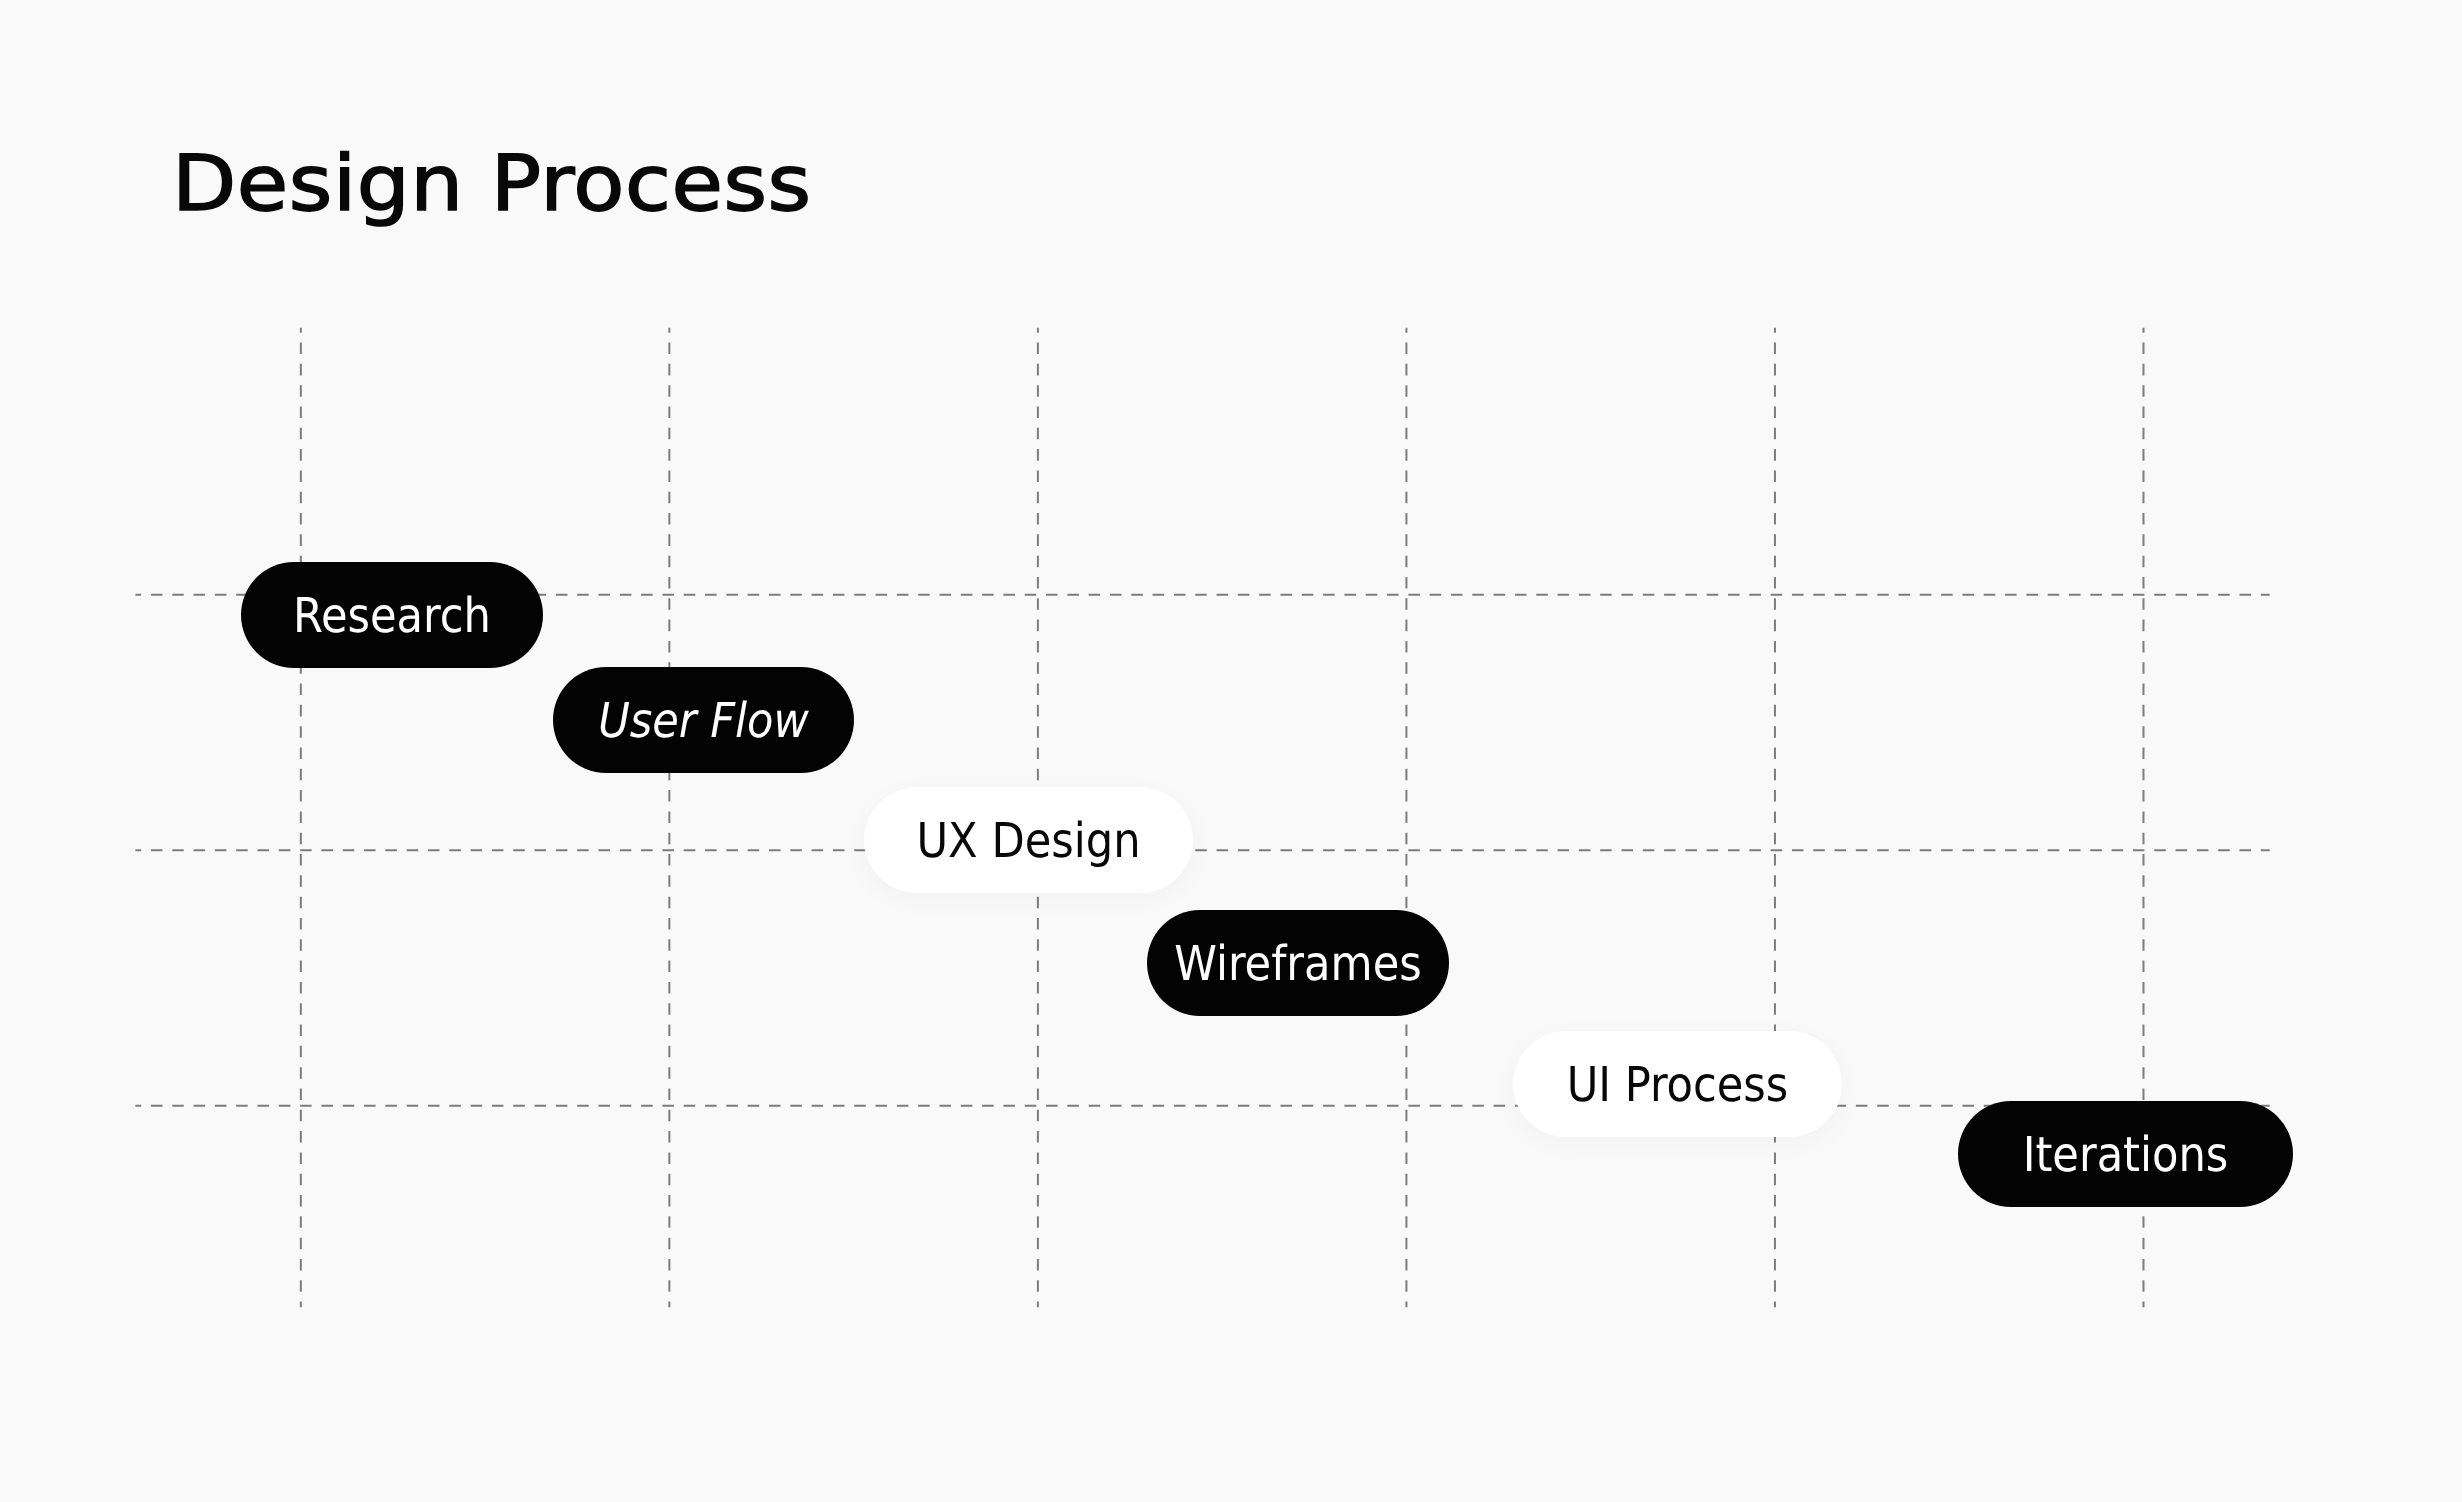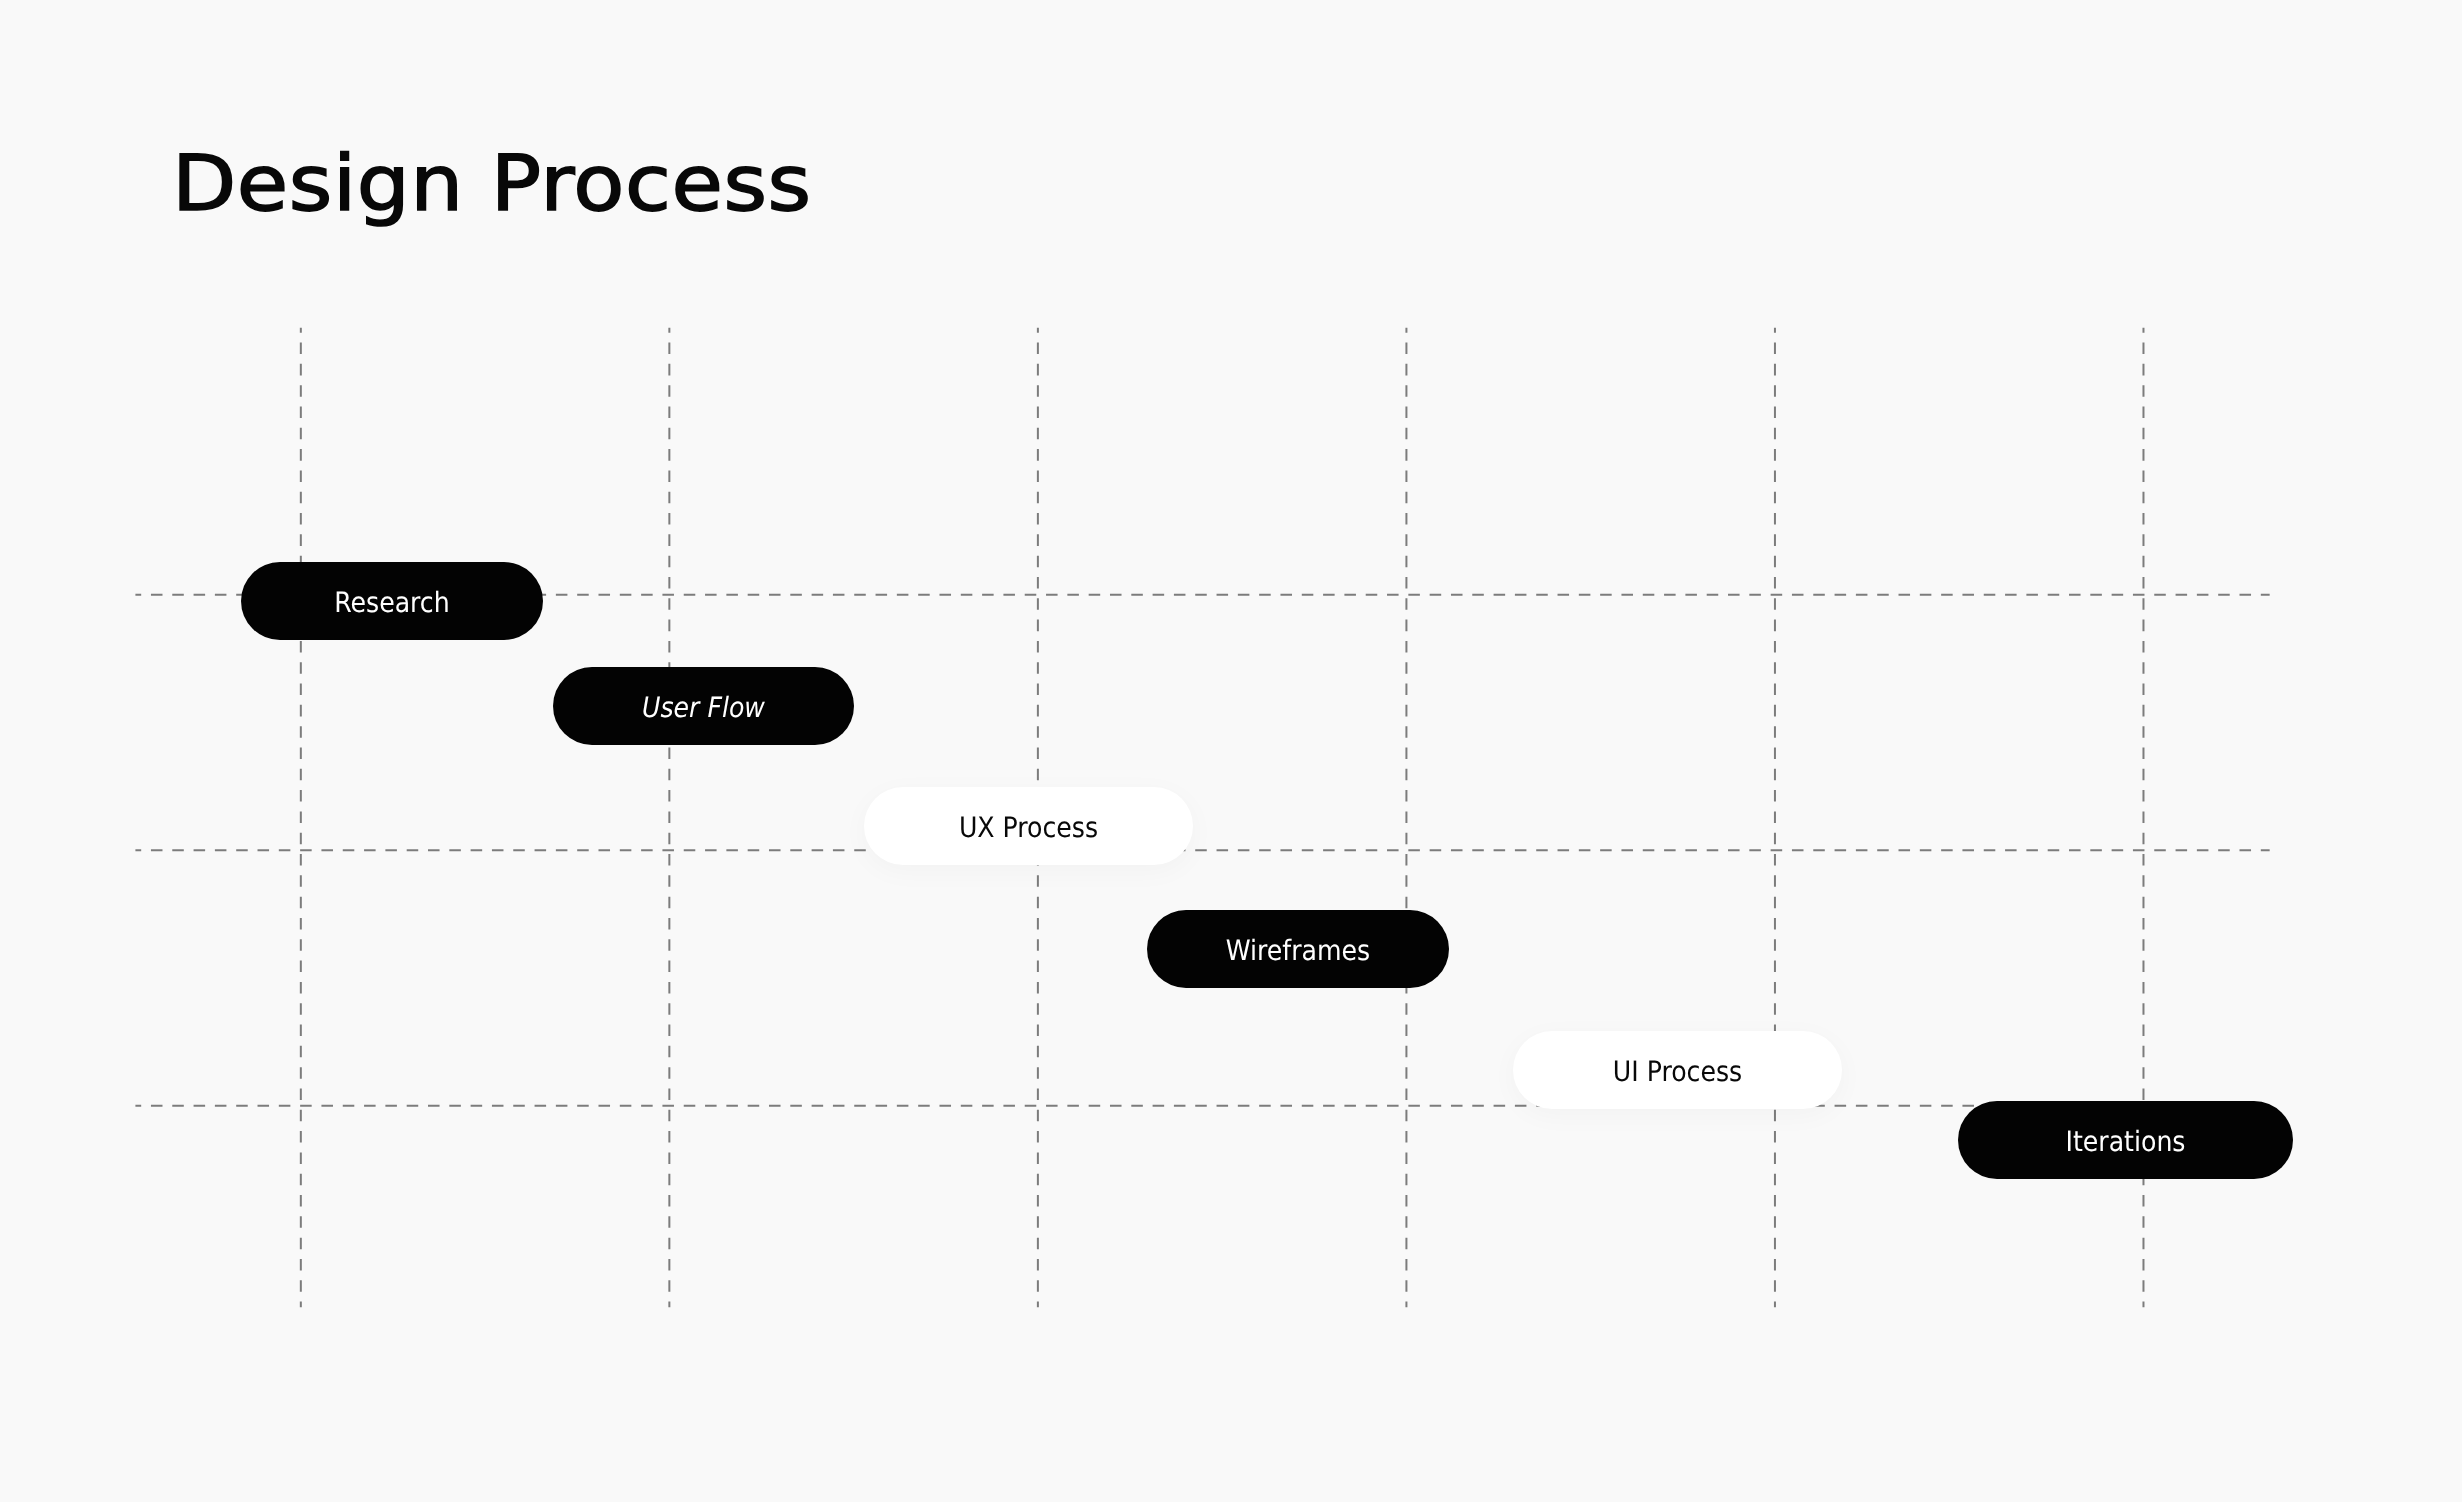--- a/index.html
+++ b/index.html
@@ -32,25 +32,25 @@
 
   .grid{position:absolute;left:0;top:0;width:2462px;height:1502px;}
   .grid line{stroke:#7c7c7c;stroke-width:2.6;stroke-dasharray:15 12.7;}
   .grid line.v{stroke-dashoffset:8.6;}
   .grid line.h{stroke-dashoffset:7.5;}
 
   .pill{
     position:absolute;
     display:flex;align-items:center;justify-content:center;
     box-sizing:border-box;
-    height:78px;
+    height:106px;
     border-radius:769px;
     white-space:nowrap;
     font-family:"DejaVu Sans Condensed","DejaVu Sans",sans-serif;
-    font-size:28px;
+    font-size:48px;
     font-weight:400;
     letter-spacing:0;
   }
   .pill > span{display:block;transform:translateY(1.2px);}
   .pill.dark{background:#030303;color:#ffffff;}
   .pill.light{background:#ffffff;color:#080808;box-shadow:0 6.2px 28px rgba(0,0,0,0.03);}
 </style>
 </head>
 <body>
 
@@ -74,21 +74,21 @@
 
     <div class="pill dark" style="left: 241px; top: 562px; width: 302px;">
       <span>Research</span>
     </div>
 
     <div class="pill dark" style="left: 553px; top: 667px; width: 301px; font-style: italic;">
       <span>User Flow</span>
     </div>
 
     <div class="pill light" style="left: 864px; top: 787px; width: 329px;">
-      <span>UX Process</span>
+      <span>UX Design</span>
     </div>
 
     <div class="pill dark" style="left: 1147px; top: 910px; width: 302px;">
       <span>Wireframes</span>
     </div>
 
     <div class="pill light" style="left: 1513px; top: 1031px; width: 329px;">
       <span>UI Process</span>
     </div>
 

